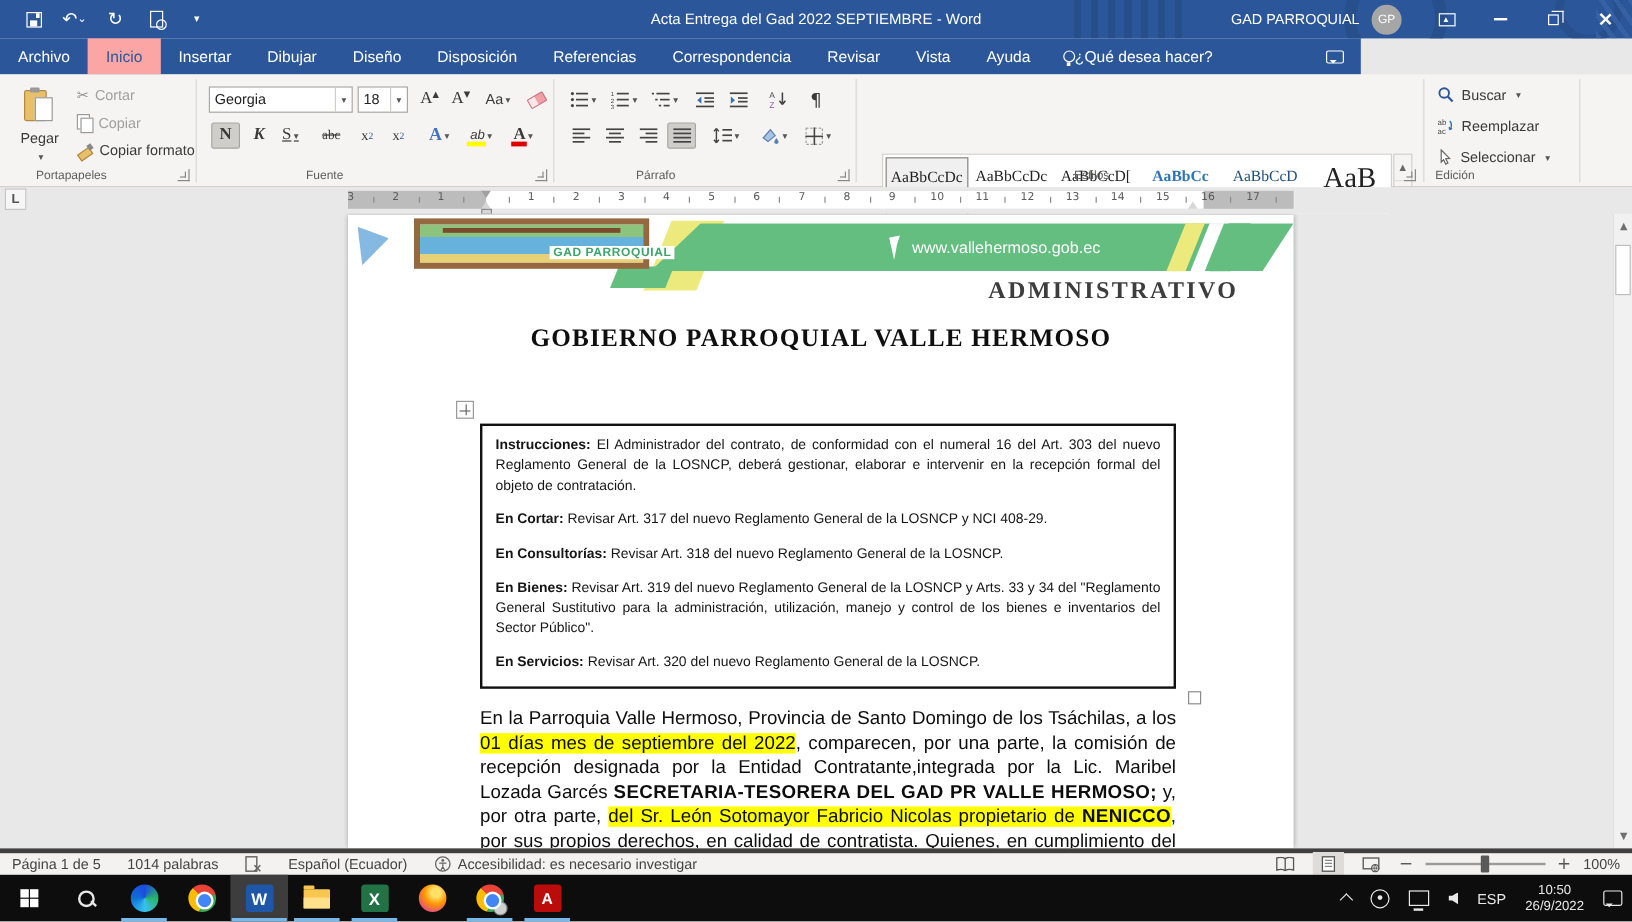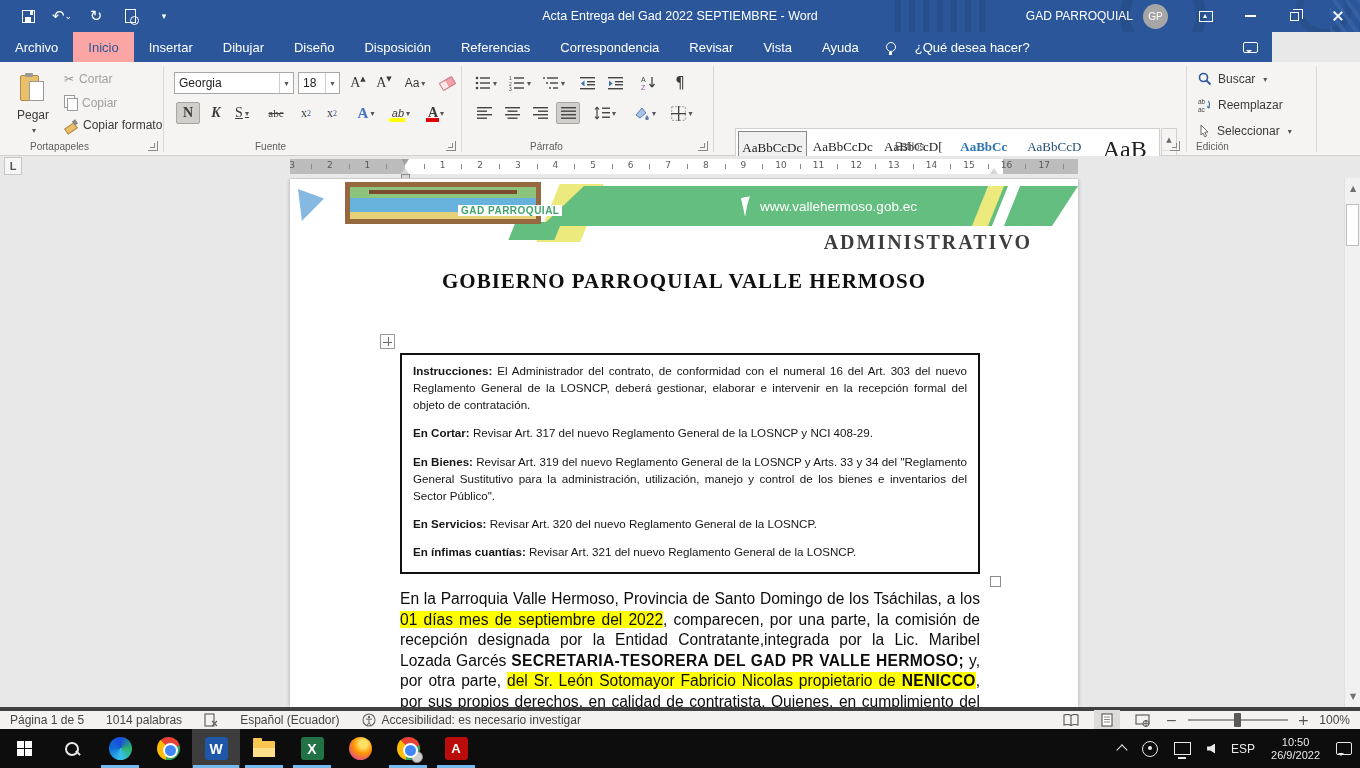--- a/index.html
+++ b/index.html
@@ -29,24 +29,24 @@
   .ic-ribbonopt{width:14px;height:11px;border:1.2px solid #fff;position:relative}
   .ic-ribbonopt::after{content:"▴";font-size:8px;position:absolute;left:3px;top:-1px;color:#fff}
   .ic-min{width:11px;height:1.5px;background:#fff}
   .ic-restore{width:9px;height:9px;border:1.2px solid #fff;position:relative}
   .ic-restore::before{content:"";position:absolute;left:2px;top:-4px;width:9px;height:9px;border:1.2px solid #fff;border-left:none;border-bottom:none}
   .ic-close{position:relative;width:12px;height:12px}
   .ic-close::before,.ic-close::after{content:"";position:absolute;left:5px;top:0;width:1.6px;height:12px;background:#fff}
   .ic-close::before{transform:rotate(45deg)}.ic-close::after{transform:rotate(-45deg)}
 
   
-  .tabrow{position:absolute;left:0;top:32px;width:1272px;height:30px;background:#2b579a;display:flex;align-items:stretch;color:#fff}
+  .tabrow{position:absolute;left:0;top:32px;width:1134px;height:30px;background:#2b579a;display:flex;align-items:stretch;color:#fff}
   .tab{padding:0 15px;display:flex;align-items:center;font-size:13px;cursor:default}
   .tab.active{background:#fca5a5;color:#2b579a}
-  .tellme{display:flex;align-items:center;gap:19px;padding:0 12px;font-size:13px}
+  .tellme{display:flex;align-items:center;gap:0;padding:0 12px;font-size:13px}
   .ic-bulb{width:10px;height:10px;border:1.4px solid #fff;border-radius:50%;position:relative}
   .ic-bulb::after{content:"";position:absolute;left:2.4px;bottom:-4px;width:3px;height:3px;background:#fff}
   .tab-feedback{margin-left:auto;width:44px;display:flex;align-items:center;justify-content:center}
   .ic-bubble{width:15px;height:11px;border:1.4px solid #fff;border-radius:2px;position:relative}
   .ic-bubble::after{content:"";position:absolute;left:2px;bottom:-4px;border:3px solid transparent;border-top-color:#fff}
 
   
   .ribbon{position:absolute;left:0;top:62px;width:1360px;height:94px;background:#f5f4f2;border-bottom:1px solid #d2d0ce}
   .rdiv{position:absolute;top:4px;height:86px;width:1px;background:#dad8d6}
   .grouplabel{position:absolute;bottom:3px;font-size:10px;color:#5f5d5b;text-align:left}
@@ -600,20 +600,21 @@
 
     <div class="doc-title">
       <div class="l1">GOBIERNO PARROQUIAL VALLE HERMOSO</div>
     </div>
 
     <div class="move-handle"></div>
 
     <div class="instrbox">
       <p><span class="lead">Instrucciones:</span><span> El Administrador del contrato, de conformidad con el numeral 16 del Art. 303 del nuevo Reglamento General de la LOSNCP, deberá gestionar, elaborar e intervenir en la recepción formal del objeto de contratación.</span></p>
       <p><span class="lead">En Cortar:</span><span> Revisar Art. 317 del nuevo Reglamento General de la LOSNCP y NCI 408-29.</span></p>
+      <p><span class="lead">En Consultorías:</span><span> Revisar Art. 318 del nuevo Reglamento General de la LOSNCP.</span></p>
       <p><span class="lead">En Bienes:</span><span> Revisar Art. 319 del nuevo Reglamento General de la LOSNCP y Arts. 33 y 34 del "Reglamento General Sustitutivo para la administración, utilización, manejo y control de los bienes e inventarios del Sector Público".</span></p>
       <p><span class="lead">En Servicios:</span><span> Revisar Art. 320 del nuevo Reglamento General de la LOSNCP.</span></p>
       <p><span class="lead">En ínfimas cuantías:</span><span> Revisar Art. 321 del nuevo Reglamento General de la LOSNCP.</span></p>
     </div>
 
     <div class="resize-sq"></div>
 
     <div class="docbody"><span>En la Parroquia Valle Hermoso, Provincia de Santo Domingo de los Tsáchilas, a los </span><span class="hl">01 días mes de septiembre del 2022</span><span>, comparecen, por una parte, la comisión de recepción designada por la Entidad Contratante,integrada por la Lic. Maribel Lozada Garcés </span><span class="b">SECRETARIA-TESORERA DEL GAD PR VALLE HERMOSO;</span><span> y, por otra parte, </span><span class="hl">del Sr. León Sotomayor Fabricio Nicolas propietario de </span><span class="hl b">NENICCO</span><span>, por sus propios derechos, en calidad de contratista. Quienes, en cumplimiento del Art.</span></div>
   </div>
 

